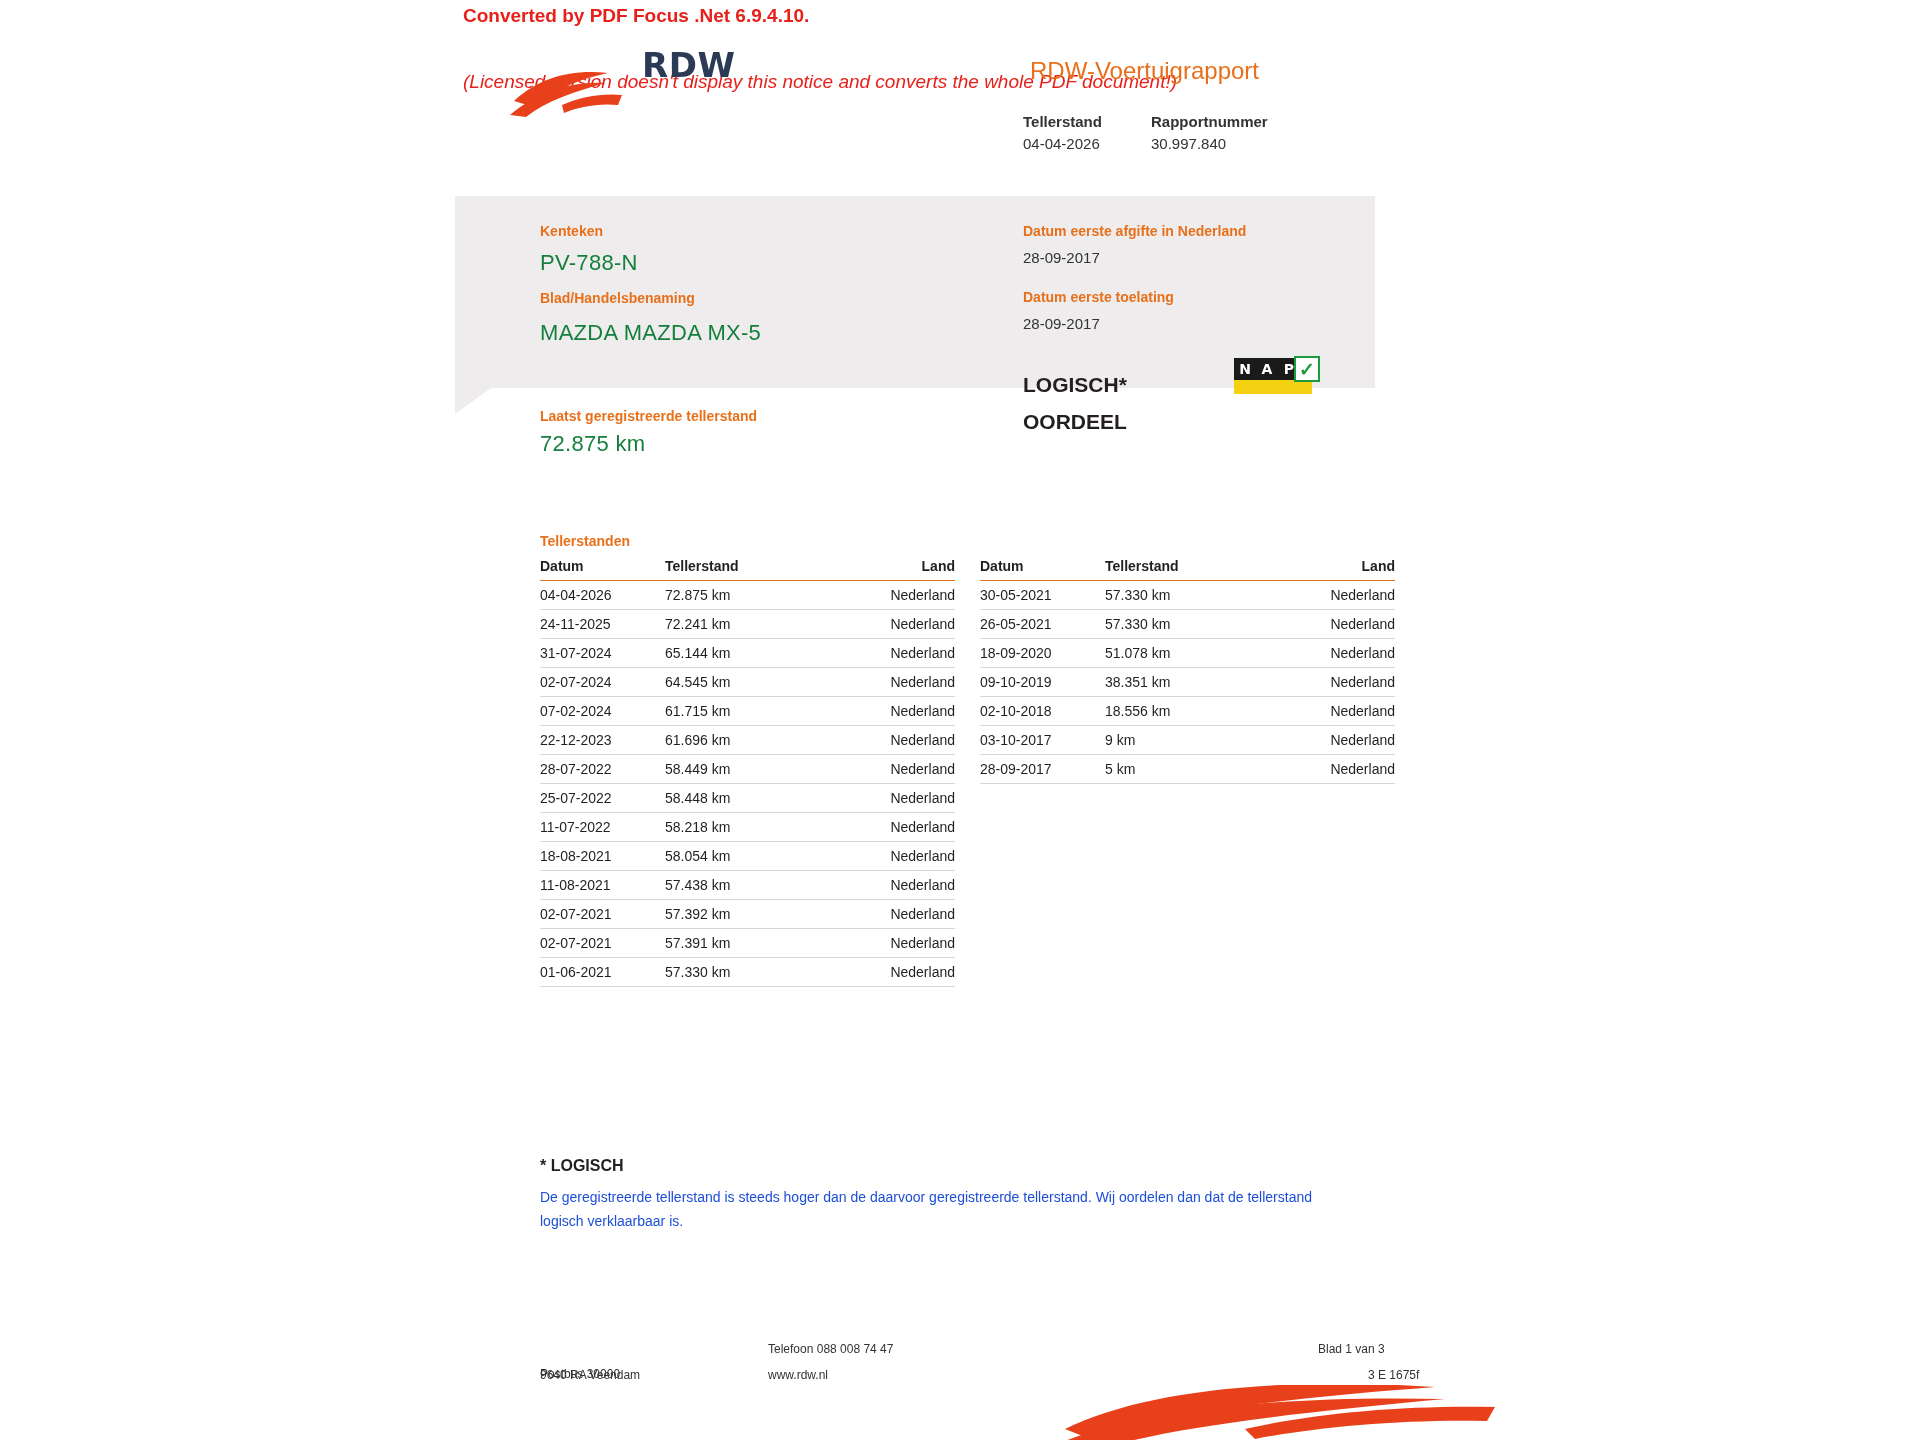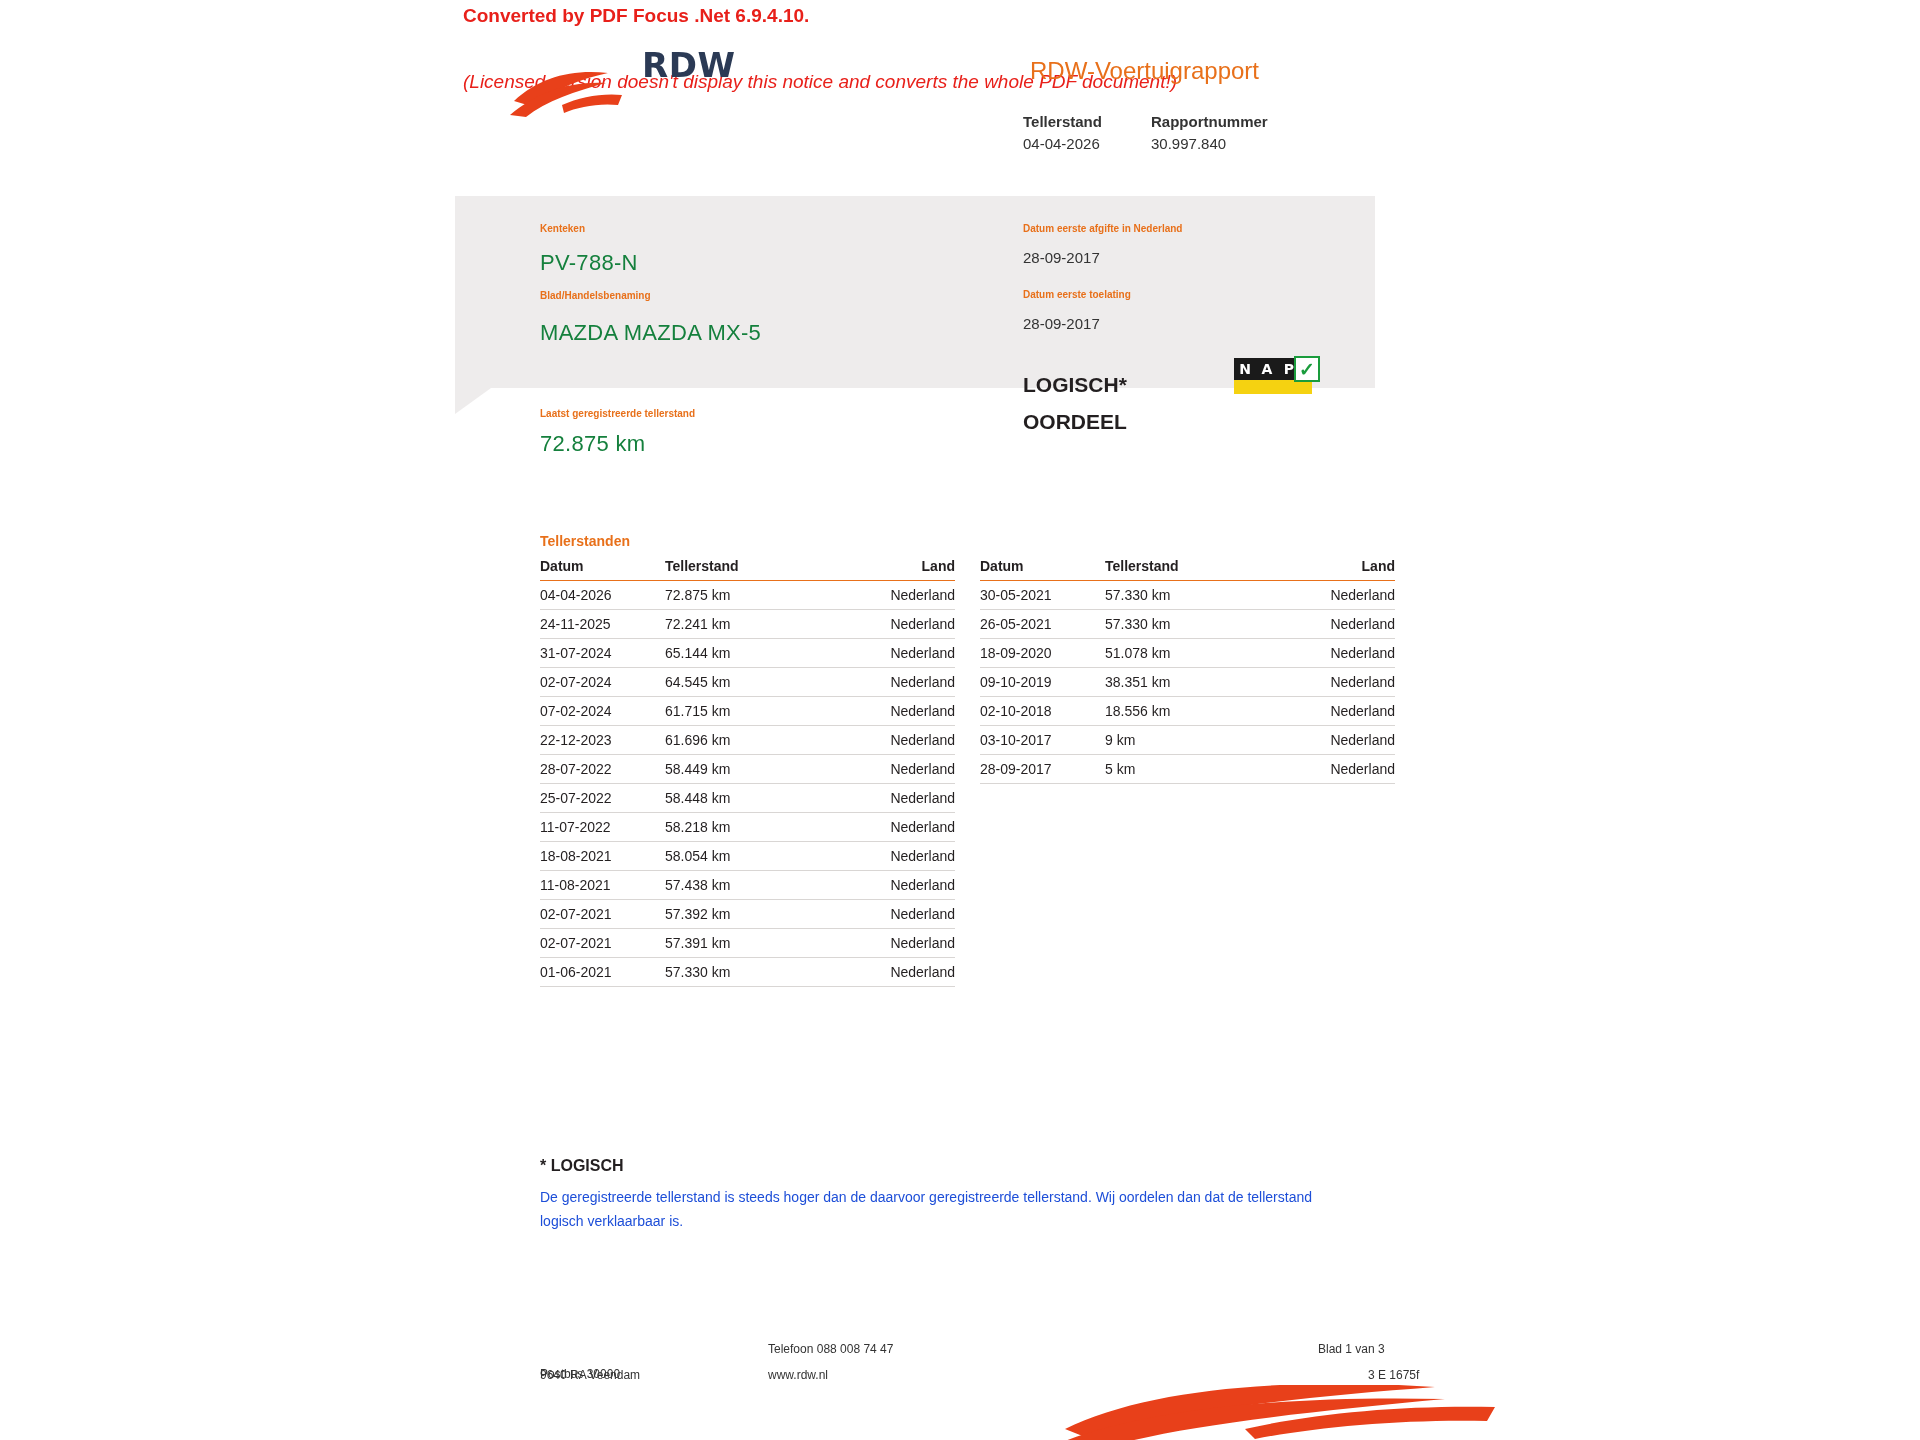--- a/index.html
+++ b/index.html
@@ -106,21 +106,21 @@
     position: absolute;
     left: 455px;
     top: 388px;
     width: 0;
     height: 0;
     border-left: 36px solid #eeecec;
     border-bottom: 26px solid transparent;
   }
   .p-label {
     position: absolute;
-    font-size: 10px;
+    font-size: 14px;
     font-weight: bold;
     color: #e8701a;
     white-space: nowrap;
   }
   .p-value {
     position: absolute;
     font-size: 22px;
     color: #15803d;
     white-space: nowrap;
     letter-spacing: 0.3px;

